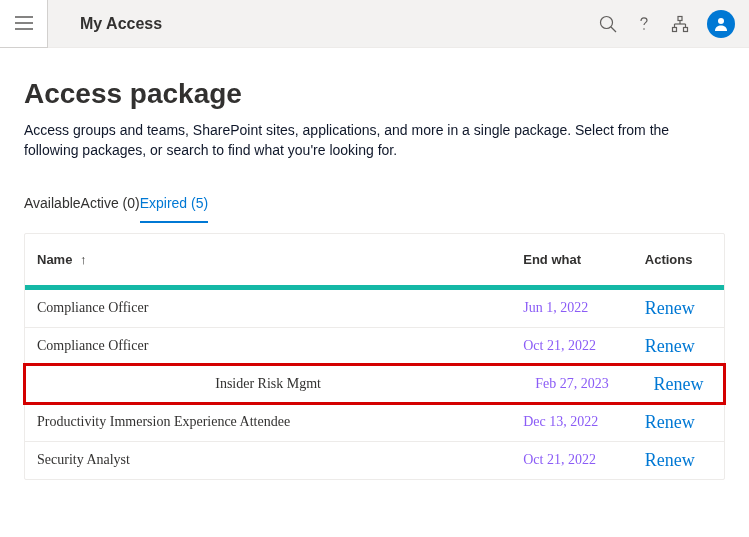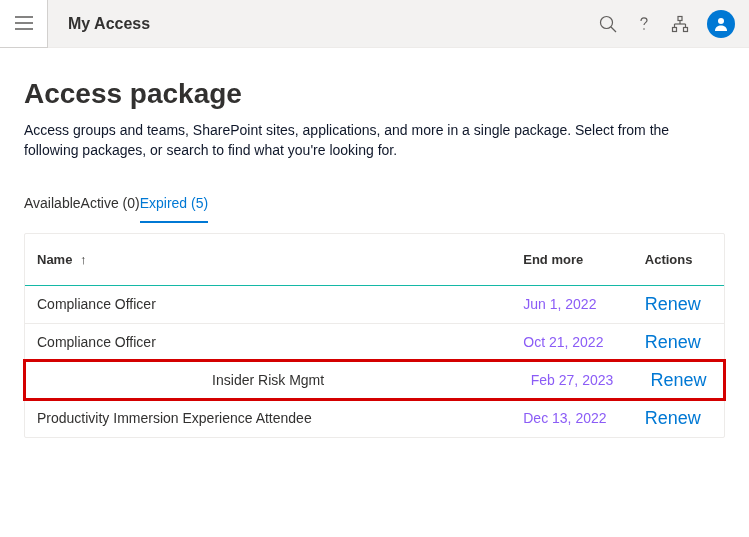--- a/index.html
+++ b/index.html
@@ -4,20 +4,21 @@
 <style>
   * { box-sizing: border-box; margin: 0; padding: 0; }
   html, body { width: 749px; height: 537px; font-family: "Segoe UI", Arial, sans-serif; background: #fff; color: #323130; }
   .topbar {
     height: 48px;
     width: 100%;
     background: #f3f2f1;
     border-bottom: 1px solid #edebe9;
     display: flex;
     align-items: center;
+    gap: 12px;
   }
   .hamburger-box {
     width: 48px; height: 48px;
     border: 1px solid #d2d0ce;
     border-top: none; border-left: none;
     display: flex; align-items: center; justify-content: center;
     background: #fff;
   }
   .hamburger-box svg { stroke: #323130; }
   .app-title { font-size: 16px; font-weight: 600; margin-left: 20px; color:#323130; }
@@ -33,27 +34,28 @@
   .content { padding: 20px 24px 0 24px; }
   h1.page-title { font-size: 28px; font-weight: 600; margin-top: 10px; margin-bottom: 10px; }
   p.page-desc { font-size: 14px; color: #0f172a; line-height: 1.45; max-width: 700px; margin-bottom: 28px; }
   .tabs { display: flex; border-bottom: none; margin-bottom: 10px; }
   .tab { font-size: 14px; padding: 6px 0 10px 0; color: #323130; cursor: pointer; border-bottom: 2px solid transparent; }
   .tab.active { color: #0078d4; border-bottom: 2px solid #0078d4; font-weight: 400; }
   .table-wrap { border: 1px solid #edebe9; border-radius: 2px; background:#fff; }
   table { width: 100%; border-collapse: collapse; }
   thead th {
     text-align: left; font-size: 13px; font-weight: 600;
-    padding: 18px 12px 18px 12px; border-bottom: 1px solid #14b8a6;
+    padding: 18px 12px 18px 12px; border-bottom: 5px solid #14b8a6;
     color:#323130;
   }
   tbody td {
     font-size: 14px; padding: 8px 12px;
     border-bottom: 1px solid #edebe9;
     color:#323130;
+    font-family:Liberation Serif, serif;
   }
   tbody tr:last-child td { border-bottom: none; }
   th.col-name, td.col-name { width: 480px; }
   th.col-end, td.col-end { width: 120px; color:#8b5cf6;}
   thead th.col-end { color:#323130;}
   th.col-actions, td.col-actions { width: 90px; }
   .link { color: #0078d4; cursor: pointer; font-size: 18px; }
   .sort-arrow { margin-left: 4px; position: relative; top: 0px;}
   tr.highlight-row { outline: 3px solid #d40000; outline-offset: -1px; text-align: center; }
   tr.highlight-row td { position: relative; }
@@ -115,21 +117,21 @@
   </div>
 
   <div class="table-wrap">
     <table>
       <thead>
         <tr>
           <th class="col-name">
             <span>Name</span>
             <span class="sort-arrow">↑</span>
           </th>
-          <th class="col-end">End more</th>
+          <th class="col-end">End what</th>
           <th class="col-actions">Actions</th>
         </tr>
       </thead>
       <tbody>
         <tr>
           <td class="col-name">Compliance Officer</td>
           <td class="col-end">Jun 1, 2022</td>
           <td class="col-actions"><span class="link">Renew</span></td>
         </tr>
         <tr>
@@ -140,16 +142,21 @@
         <tr class="highlight-row">
           <td class="col-name">Insider Risk Mgmt</td>
           <td class="col-end">Feb 27, 2023</td>
           <td class="col-actions"><span class="link">Renew</span></td>
         </tr>
         <tr>
           <td class="col-name">Productivity Immersion Experience Attendee</td>
           <td class="col-end">Dec 13, 2022</td>
           <td class="col-actions"><span class="link">Renew</span></td>
         </tr>
+        <tr>
+          <td class="col-name">Security Analyst</td>
+          <td class="col-end">Oct 21, 2022</td>
+          <td class="col-actions"><span class="link">Renew</span></td>
+        </tr>
       </tbody>
     </table>
   </div>
 </div>
 
 </body></html>

